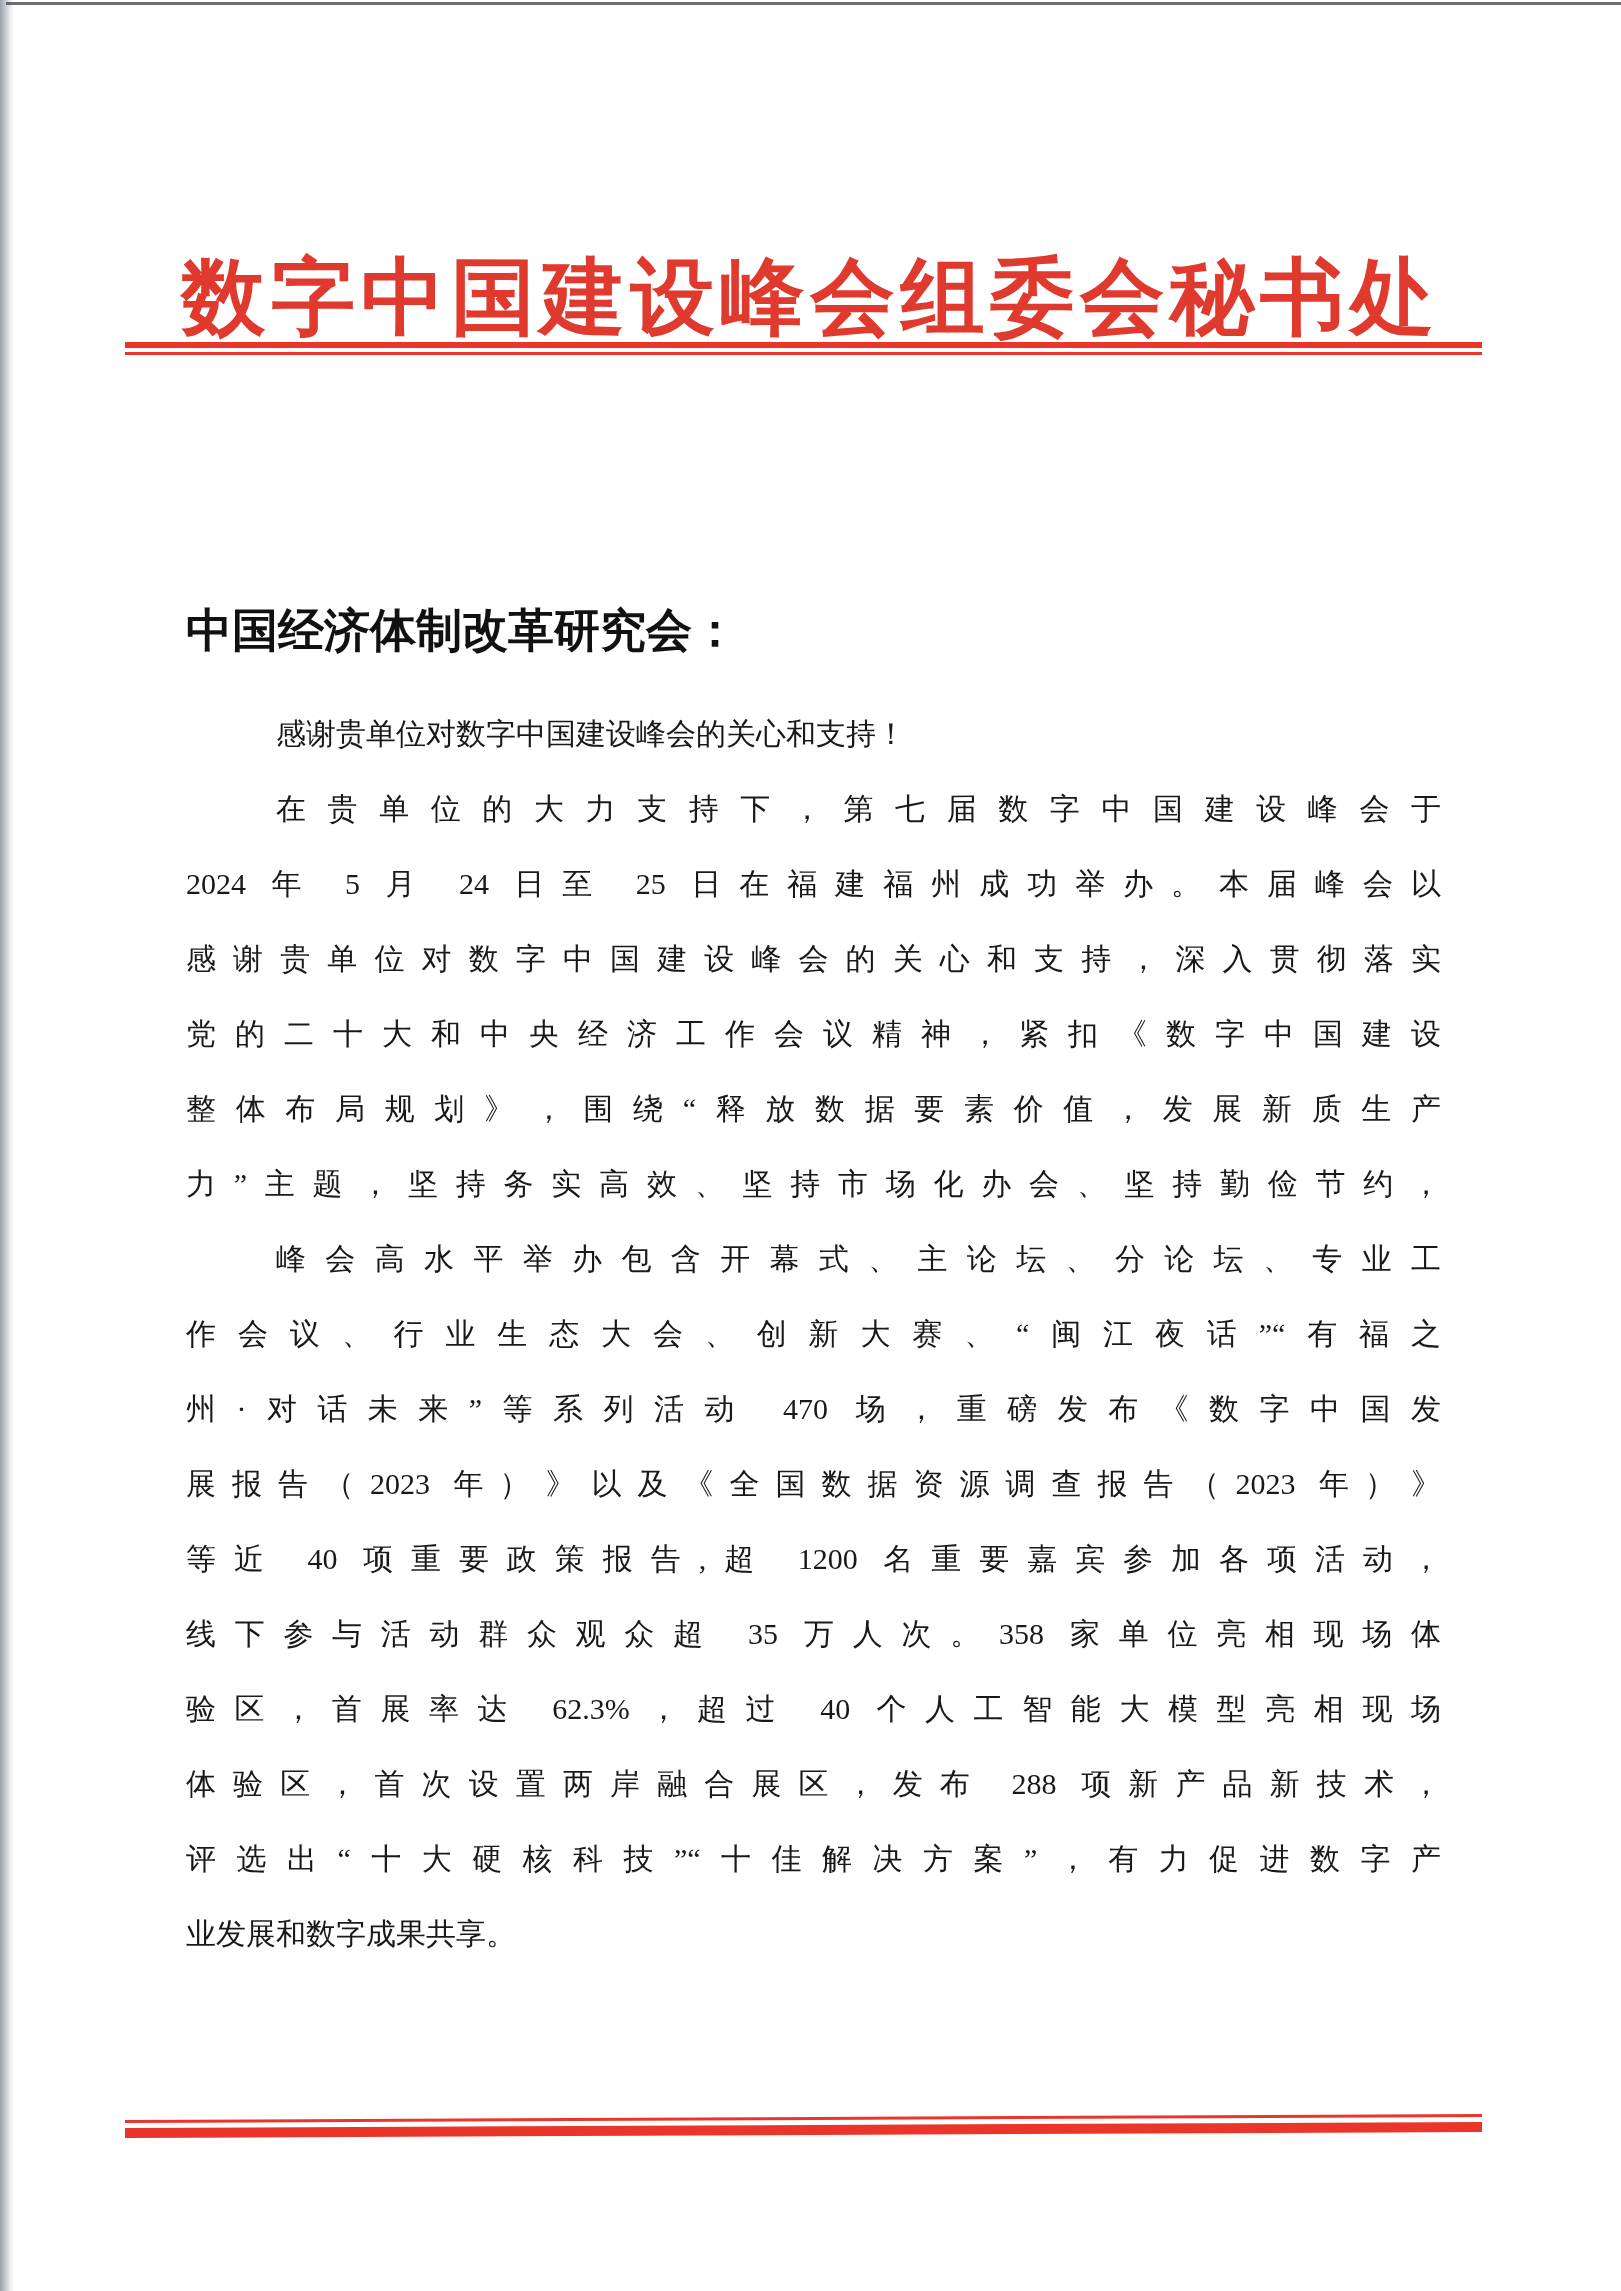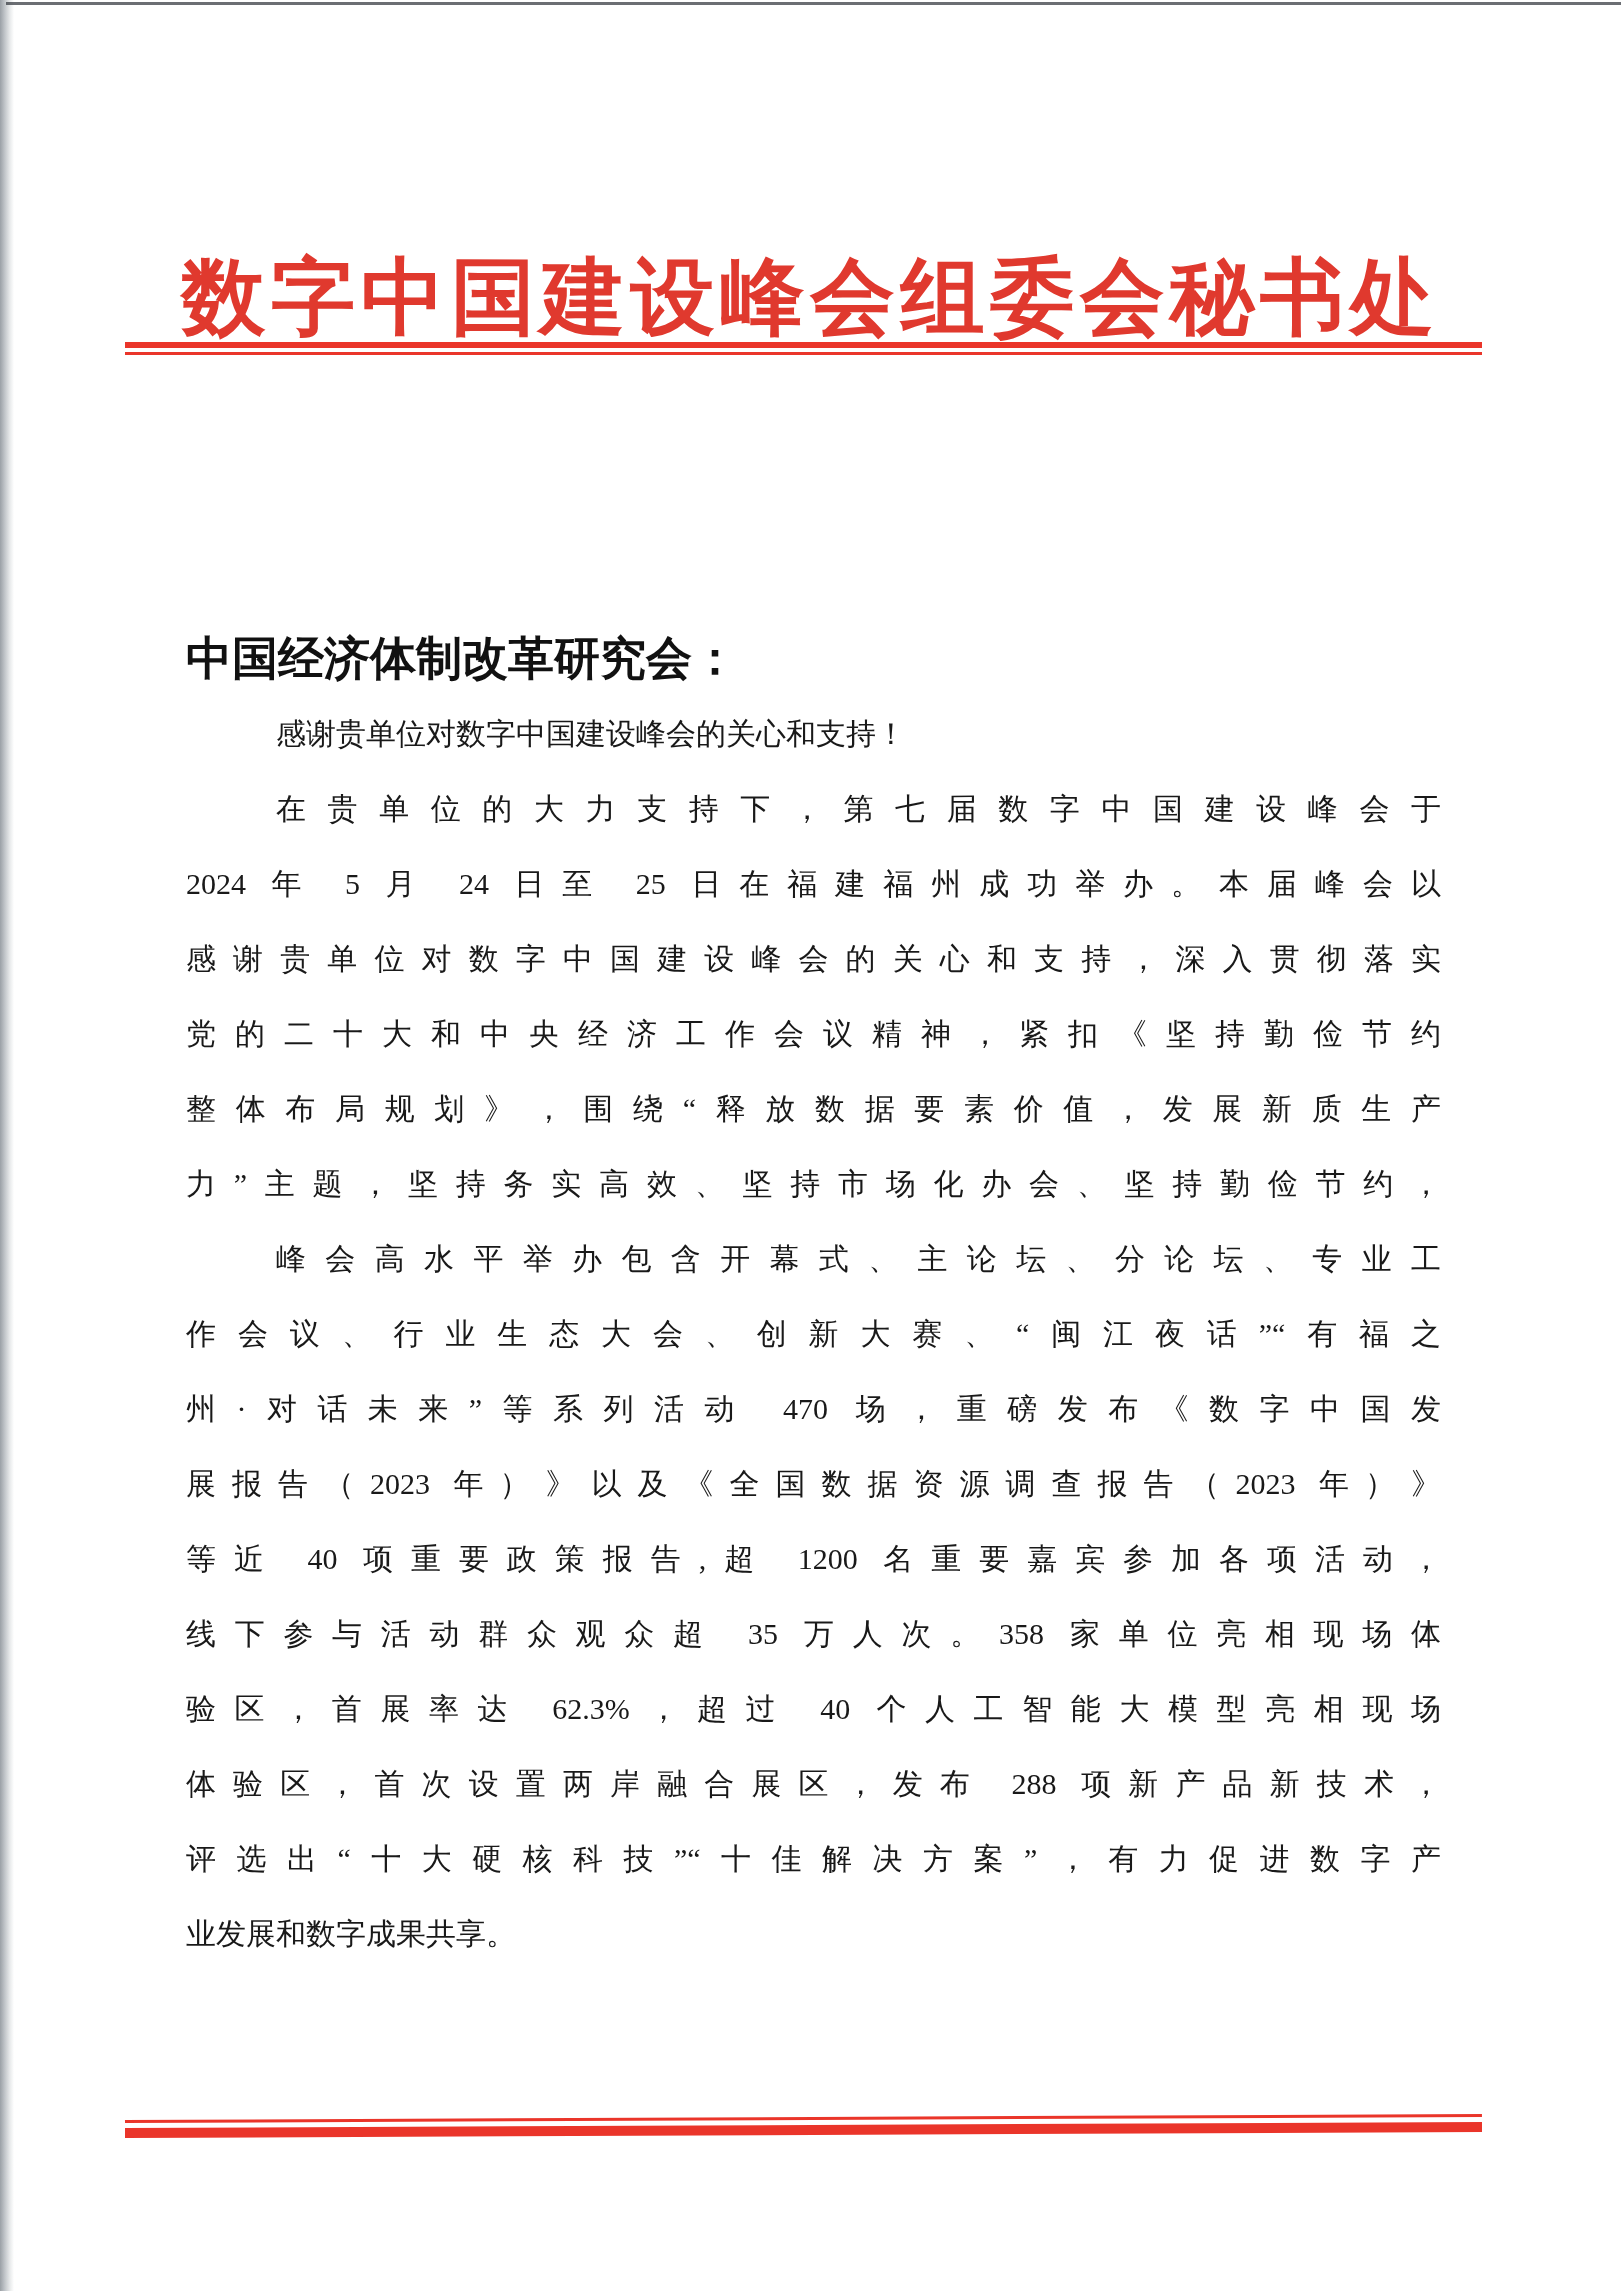--- a/index.html
+++ b/index.html
@@ -61,21 +61,21 @@
     width: 100%;
     text-align: center;
     font-size: 61px;
     color: #1c1c1c;
     word-spacing: 88px;
     white-space: nowrap;
   }
   
   .salutation {
     position: absolute;
-    top: 628px;
+    top: 600px;
     left: 186px;
     font-family: "Liberation Sans", "DejaVu Sans", sans-serif;
     font-weight: 700;
     font-size: 46px;
     color: #111111;
     white-space: nowrap;
   }
   
   .body {
     position: absolute;
@@ -115,21 +115,21 @@
   </div>
 
 
   <div class="salutation">中国经济体制改革研究会：</div>
 
   <main class="body" id="letter-body">
       <div class="line indent">感谢贵单位对数字中国建设峰会的关心和支持！</div>
       <div class="line justify indent">在贵单位的大力支持下，第七届数字中国建设峰会于</div>
       <div class="line justify">2024 年 5 月 24 日至 25 日在福建福州成功举办。本届峰会以</div>
       <div class="line justify">感谢贵单位对数字中国建设峰会的关心和支持，深入贯彻落实</div>
-      <div class="line justify">党的二十大和中央经济工作会议精神，紧扣《坚持勤俭节约</div>
+      <div class="line justify">党的二十大和中央经济工作会议精神，紧扣《数字中国建设</div>
       <div class="line justify">整体布局规划》，围绕“释放数据要素价值，发展新质生产</div>
       <div class="line justify">力”主题，坚持务实高效、坚持市场化办会、坚持勤俭节约，</div>
       <div class="line justify indent">峰会高水平举办包含开幕式、主论坛、分论坛、专业工</div>
       <div class="line justify">作会议、行业生态大会、创新大赛、“闽江夜话”“有福之</div>
       <div class="line justify">州·对话未来”等系列活动 470 场，重磅发布《数字中国发</div>
       <div class="line justify">展报告（2023 年）》以及《全国数据资源调查报告（2023 年）》</div>
       <div class="line justify">等近 40 项重要政策报告,超 1200 名重要嘉宾参加各项活动，</div>
       <div class="line justify">线下参与活动群众观众超 35 万人次。358 家单位亮相现场体</div>
       <div class="line justify">验区，首展率达 62.3%，超过 40 个人工智能大模型亮相现场</div>
       <div class="line justify">体验区，首次设置两岸融合展区，发布 288 项新产品新技术，</div>

